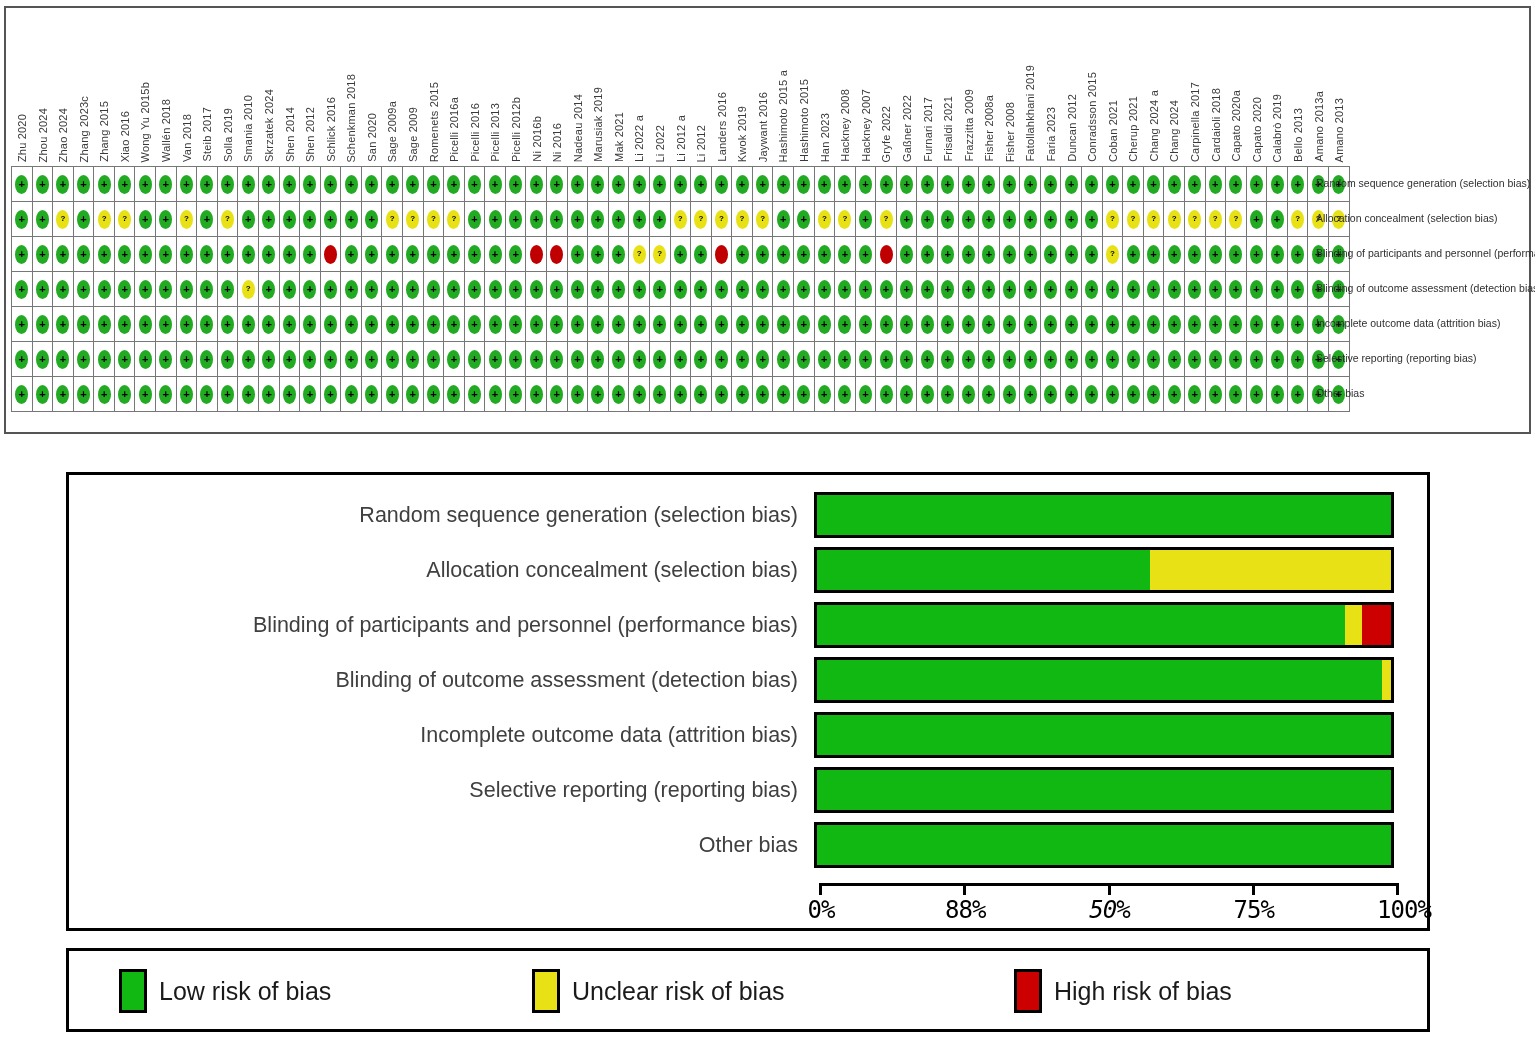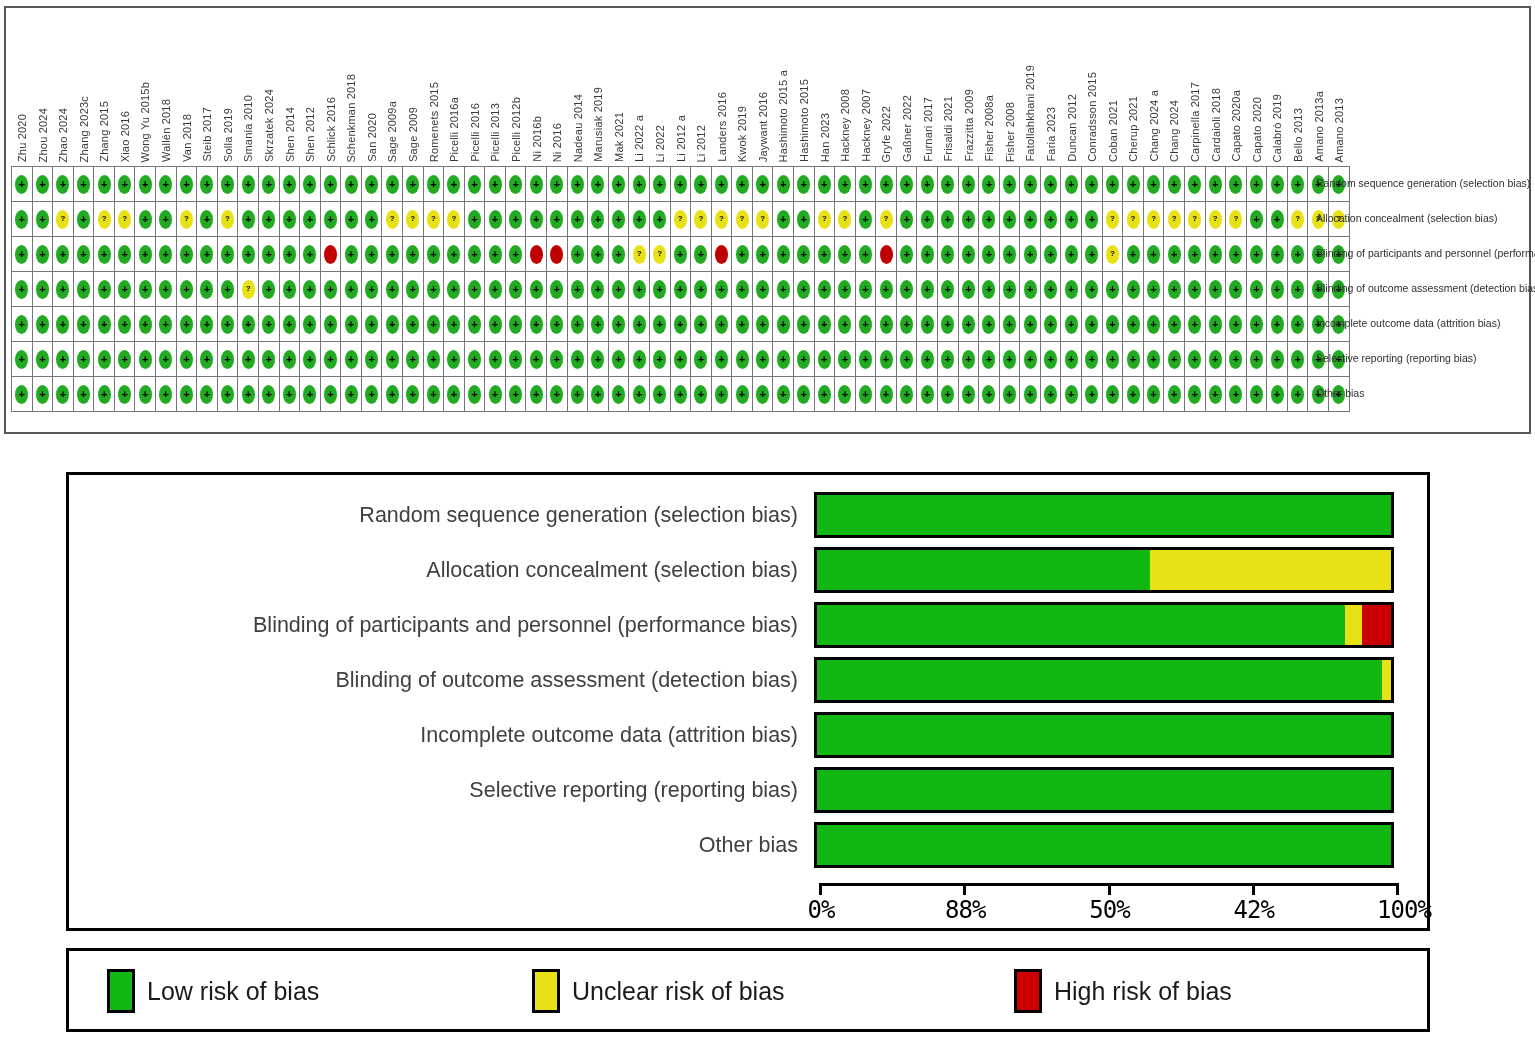--- a/index.html
+++ b/index.html
@@ -2462,30 +2462,30 @@
           </div>
         </div>
       </div>
     <div id="sum-axis">
       <div id="axis-line"></div>
     <div class="tick" style="left: 0px;"></div>
         <div class="tick-label" style="left: 2px;">0%</div>
         <div class="tick" style="left: 144.25px;"></div>
         <div class="tick-label" style="left: 146.25px;">88%</div>
         <div class="tick" style="left: 288.5px;"></div>
-        <div class="tick-label" style="left: 290.5px;">50%</div>
+        <div class="tick-label" style="left: 290.5px; font-style: italic;">50%</div>
         <div class="tick" style="left: 432.75px;"></div>
-        <div class="tick-label" style="left: 434.75px;">42%</div>
+        <div class="tick-label" style="left: 434.75px;">75%</div>
         <div class="tick" style="left: 577px;"></div>
         <div class="tick-label" style="left: 579px; margin-left: 6px;">100%</div>
       </div>
   </div>
 
   <div id="rob-legend">
-      <div class="legend-item" style="left: 38px; text-align: right;">
+      <div class="legend-item" style="left: 50px; text-align: right;">
         <span class="legend-swatch" style="background: rgb(18, 184, 18);"></span>
         <span class="legend-text">Low risk of bias</span>
       </div>
       <div class="legend-item" style="left: 945px;">
         <span class="legend-swatch" style="background: rgb(204, 0, 0);"></span>
         <span class="legend-text">High risk of bias</span>
       </div>
       <div class="legend-item" style="left: 463px;">
         <span class="legend-swatch" style="background: rgb(232, 225, 22);"></span>
         <span class="legend-text">Unclear risk of bias</span>

